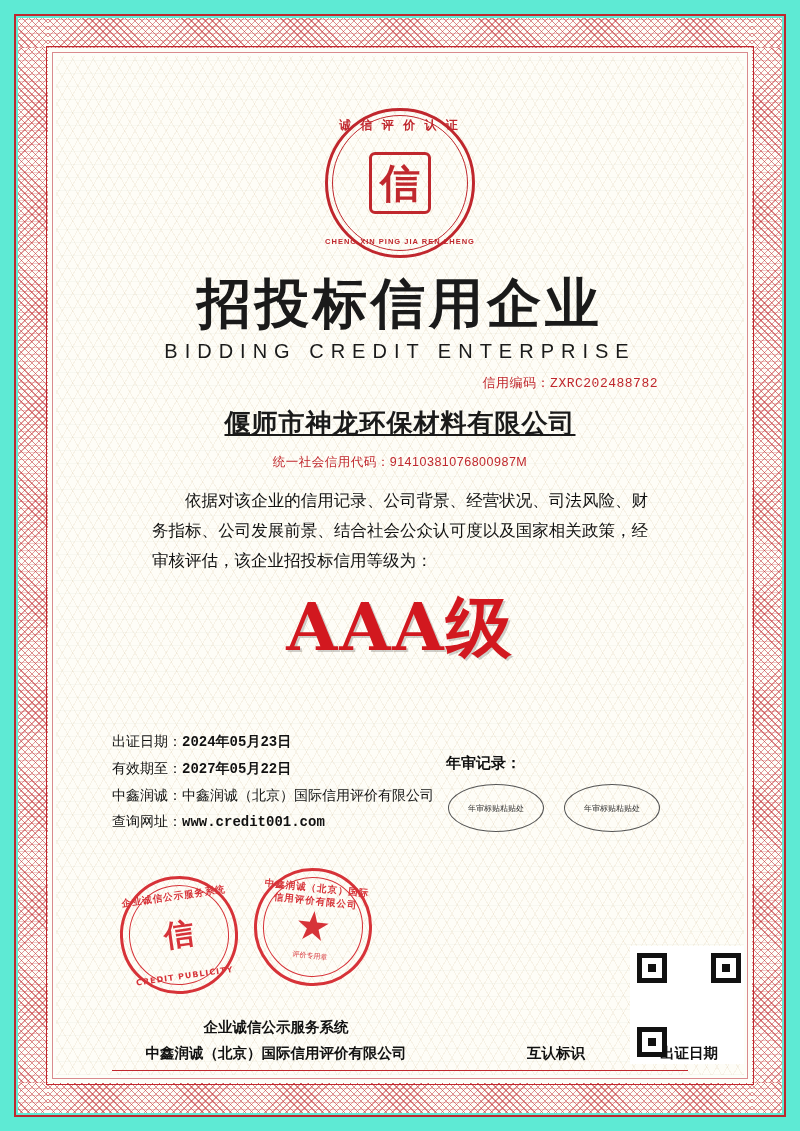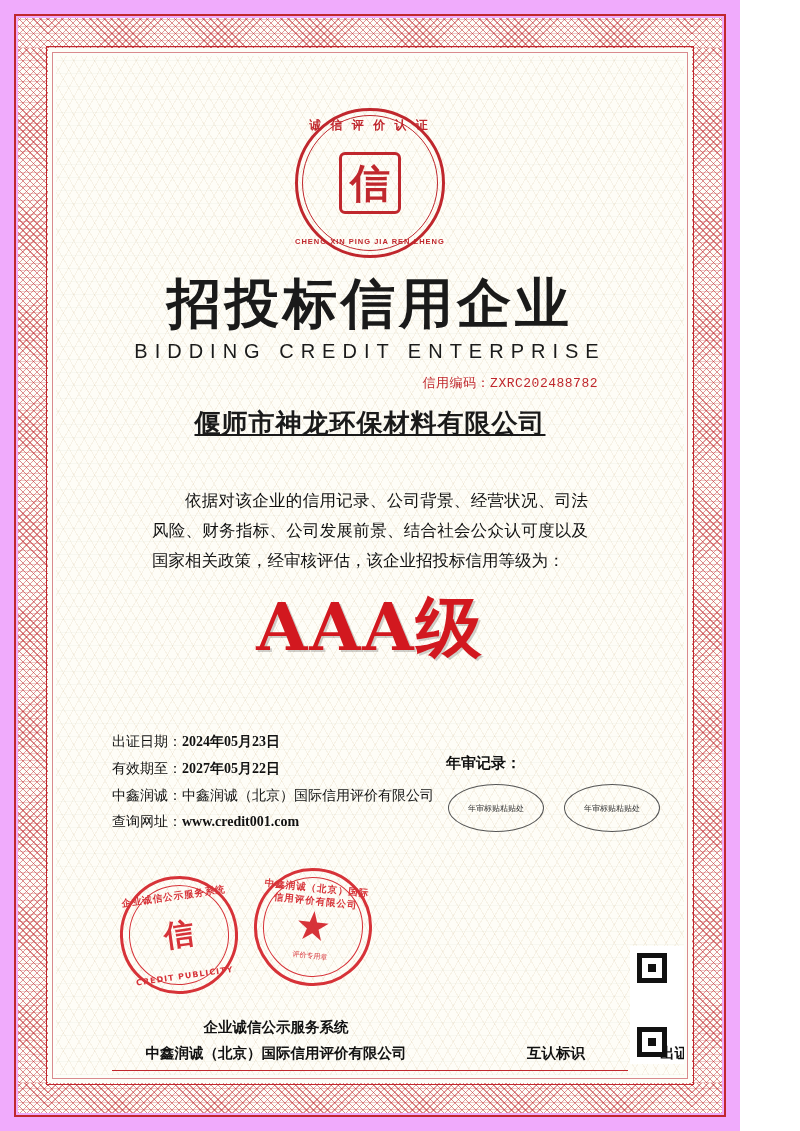--- a/index.html
+++ b/index.html
@@ -9,23 +9,23 @@
   }
   body {
     width: 800px;
     height: 1131px;
     font-family: "Liberation Serif", serif;
     overflow: hidden;
   }
 
   .certificate {
     position: relative;
-    width: 740px;
+    width: 800px;
     height: 1131px;
-    background: #f0abfc;
+    background: #5eead4;
     box-sizing: border-box;
   }
 
   
   .border-outer {
     position: absolute;
     left: 14px; top: 14px; right: 14px; bottom: 14px;
     border: 2px solid #c0272d;
     box-sizing: border-box;
   }
@@ -118,20 +118,21 @@
     color: #c0272d;
     font-size: 12px;
     font-weight: bold;
     letter-spacing: 3px;
     font-family: "Liberation Sans", sans-serif;
   }
   .emblem-bottom-text {
     position: absolute;
     bottom: 12px;
     left: 0; right: 0;
+    text-align: center;
     color: #c0272d;
     font-size: 7.5px;
     font-weight: bold;
     letter-spacing: 1px;
     font-family: "Liberation Sans", sans-serif;
   }
 
   
   .title-cn {
     position: absolute;
@@ -227,21 +228,21 @@
     position: absolute;
     top: 672px;
     left: 56px;
     font-family: "DejaVu Sans", sans-serif;
     font-size: 14px;
     line-height: 26px;
     color: #111;
   }
   .details .row { white-space: nowrap; }
   .details .lbl { font-weight: normal; }
-  .details .val { font-family: Liberation Serif, serif; font-weight: bold; }
+  .details .val { font-family: Liberation Mono, monospace; font-weight: bold; }
   .details .val-cn { font-family: "DejaVu Sans", sans-serif; font-weight: normal; }
 
   
   .annual-title {
     position: absolute;
     top: 698px;
     left: 390px;
     font-family: "DejaVu Sans", sans-serif;
     font-size: 15px;
     font-weight: bold;
@@ -465,20 +466,23 @@
     </div>
 
     <div class="title-cn">招投标信用企业</div>
     <div class="title-en">BIDDING CREDIT ENTERPRISE</div>
 
     <div class="credit-code">
       <span>信用编码：</span><span class="val">ZXRC202488782</span>
     </div>
 
     <div class="company-name">偃师市神龙环保材料有限公司</div>
+    <div class="company-uscc">
+      <span>统一社会信用代码：</span><span>91410381076800987M</span>
+    </div>
 
     <div class="body-text">依据对该企业的信用记录、公司背景、经营状况、司法风险、财务指标、公司发展前景、结合社会公众认可度以及国家相关政策，经审核评估，该企业招投标信用等级为：</div>
 
     <div class="grade">AAA级</div>
 
     <div class="details">
       <div class="row">
         <span class="lbl">出证日期：</span><span class="val">2024年05月23日</span>
       </div>
       <div class="row">

